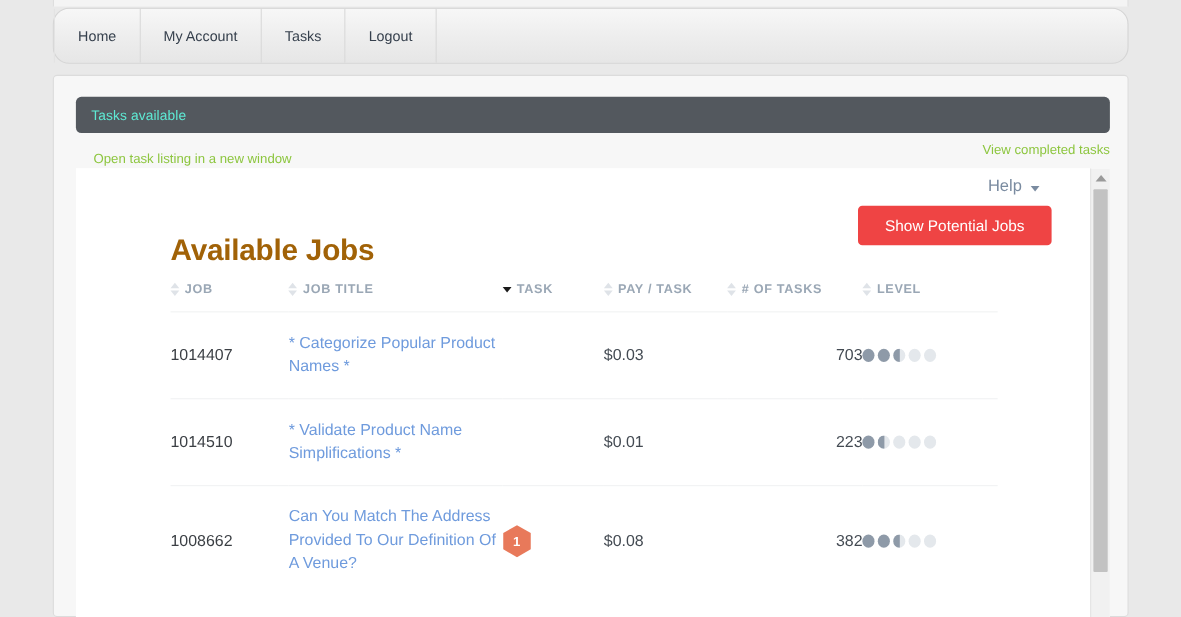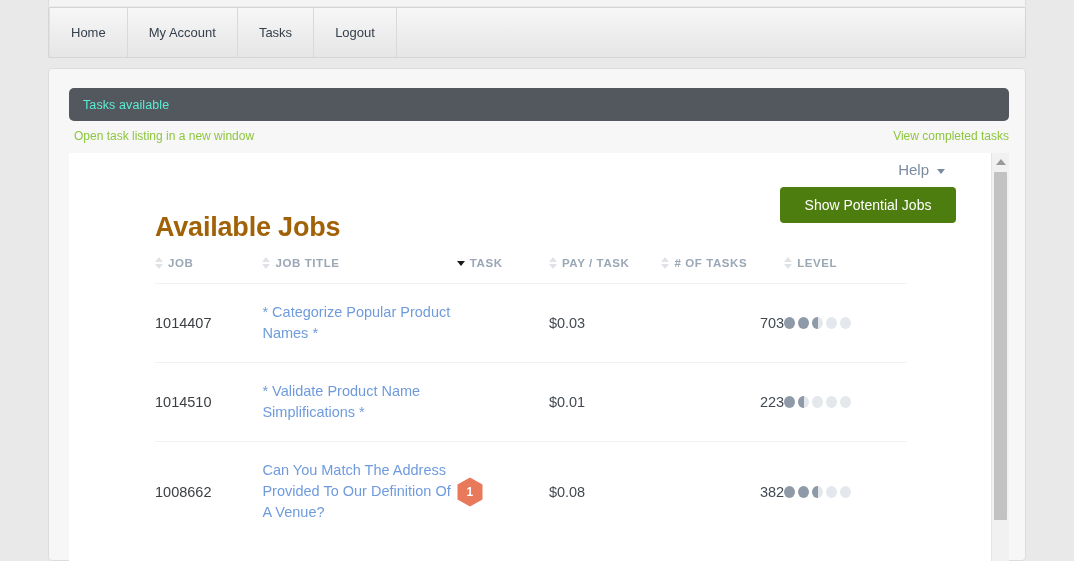--- a/index.html
+++ b/index.html
@@ -30,21 +30,21 @@
     border-right: 1px solid #dcdcdc;
   }
 
   
   .navbar {
     position: absolute;
     left: 48px; top: 7px;
     width: 978px; height: 51px;
     background: linear-gradient(to bottom, #f7f7f7 0%, #ededed 55%, #e6e6e6 100%);
     border: 1px solid #d5d5d5;
-    border-radius: 1px;
+    border-radius: 15px;
     display: flex;
     align-items: stretch;
   }
   .nav-tab {
     display: flex;
     align-items: center;
     justify-content: center;
     padding: 0 21px;
     font-size: 13px;
     color: #36404d;
@@ -91,21 +91,21 @@
   }
   .glink {
     position: absolute;
     font-size: 12px;
     color: #8dc63f;
     text-decoration: none;
     cursor: pointer;
     white-space: nowrap;
     top: 0;
   }
-  .glink.left { left: 5px; }
+  .glink.left { left: 16px; margin-top: 8px; }
   .glink.right { right: 0; }
 
   
   .inner {
     position: absolute;
     left: 20px; top: 84px;
     width: 940px; height: 409px;
     background: #ffffff;
     overflow: hidden;
   }
@@ -144,21 +144,21 @@
     left: 86px; top: 59px;
     font-size: 27px;
     font-weight: bold;
     color: #a16207;
     letter-spacing: -.2px;
   }
   .potential-btn {
     position: absolute;
     left: 711px; top: 34px;
     width: 176px; height: 36px;
-    background: #4d7c0f;
+    background: #ef4444;
     color: #ffffff;
     border: none;
     border-radius: 4px;
     font-size: 14px;
     font-family: "Liberation Sans", sans-serif;
     cursor: pointer;
   }
 
   
   .jobs-table {

